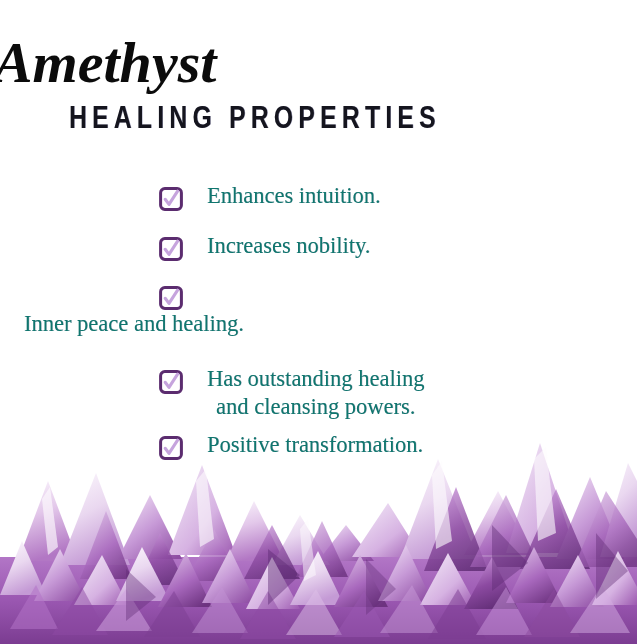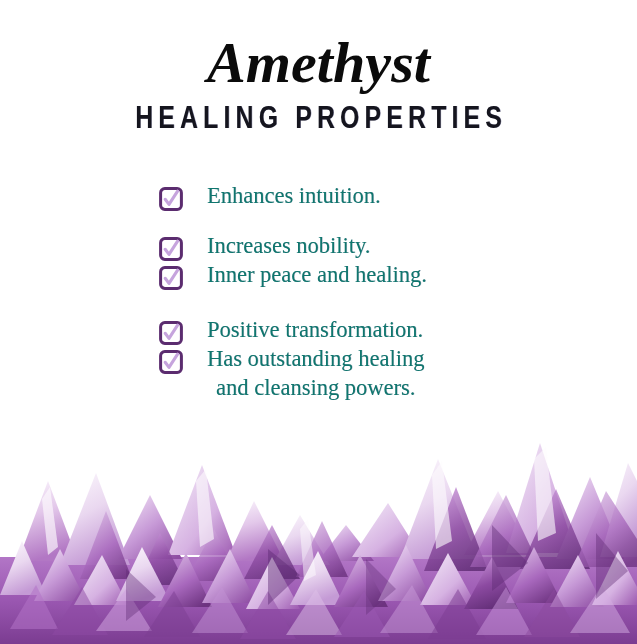--- a/index.html
+++ b/index.html
@@ -22,21 +22,20 @@
     background: #ffffff;
     overflow: hidden;
   }
 
   
   .header {
     position: absolute;
     top: 0;
     left: 0;
     width: 637px;
-    text-align: center;
     padding-top: 34px;
   }
 
   .title {
     font-family: "Liberation Serif", serif;
     font-style: italic;
     font-weight: bold;
     font-size: 57px;
     line-height: 1.02;
     color: #0b0b0b;
@@ -71,22 +70,22 @@
 
   .list-item {
     display: flex;
     align-items: flex-start;
     justify-content: flex-start;
     margin: 0 0 0 0;
     padding: 0;
   }
 
   .list-item.gap-1 { margin-bottom: 21px; }
-  .list-item.gap-2 { }
-  .list-item.gap-3 { margin-bottom: 26px; }
+  .list-item.gap-2 { margin-bottom: 20px; }
+  .list-item.gap-3 { margin-bottom: 26px; flex-direction: column; }
   .list-item.gap-4 { margin-bottom: 9px; }
 
   .check-wrap {
     flex: 0 0 auto;
     width: 24px;
     height: 24px;
     margin-left: 159px;
     margin-top: 5px;
     position: relative;
   }
@@ -165,39 +164,39 @@
     <li class="list-item gap-3">
       <span class="check-wrap">
         <svg class="check-box" viewBox="0 0 24 24" xmlns="http://www.w3.org/2000/svg">
           <rect x="1.6" y="1.6" width="20.8" height="20.8" rx="4.2" ry="4.2" fill="#ffffff" stroke="#5b2c6f" stroke-width="3"></rect>
           <path d="M6.2 12.3 L10 17.4 L18.6 4.2" fill="none" stroke="#c6a4dd" stroke-width="3.1" stroke-linecap="round" stroke-linejoin="round"></path>
         </svg>
       </span>
       <span class="item-text">Inner peace and healing.</span>
     </li>
 
-    <li class="list-item">
-      <span class="check-wrap">
-        <svg class="check-box" viewBox="0 0 24 24" xmlns="http://www.w3.org/2000/svg">
-          <rect x="1.6" y="1.6" width="20.8" height="20.8" rx="4.2" ry="4.2" fill="#ffffff" stroke="#5b2c6f" stroke-width="3"></rect>
-          <path d="M6.2 12.3 L10 17.4 L18.6 4.2" fill="none" stroke="#c6a4dd" stroke-width="3.1" stroke-linecap="round" stroke-linejoin="round"></path>
-        </svg>
-      </span>
-      <span class="item-text">Positive transformation.</span>
-    </li>
-
     <li class="list-item gap-4">
       <span class="check-wrap">
         <svg class="check-box" viewBox="0 0 24 24" xmlns="http://www.w3.org/2000/svg">
           <rect x="1.6" y="1.6" width="20.8" height="20.8" rx="4.2" ry="4.2" fill="#ffffff" stroke="#5b2c6f" stroke-width="3"></rect>
           <path d="M6.2 12.3 L10 17.4 L18.6 4.2" fill="none" stroke="#c6a4dd" stroke-width="3.1" stroke-linecap="round" stroke-linejoin="round"></path>
         </svg>
       </span>
       <span class="item-text centered">Has outstanding healing
 and cleansing powers.</span>
+    </li>
+
+    <li class="list-item">
+      <span class="check-wrap">
+        <svg class="check-box" viewBox="0 0 24 24" xmlns="http://www.w3.org/2000/svg">
+          <rect x="1.6" y="1.6" width="20.8" height="20.8" rx="4.2" ry="4.2" fill="#ffffff" stroke="#5b2c6f" stroke-width="3"></rect>
+          <path d="M6.2 12.3 L10 17.4 L18.6 4.2" fill="none" stroke="#c6a4dd" stroke-width="3.1" stroke-linecap="round" stroke-linejoin="round"></path>
+        </svg>
+      </span>
+      <span class="item-text">Positive transformation.</span>
     </li>
 
   </ul>
 
   <div class="crystal-band">
     <svg class="crystal-svg" viewBox="0 0 637 215" xmlns="http://www.w3.org/2000/svg" preserveAspectRatio="none">
       <defs>
         <linearGradient id="gA" x1="0" y1="0" x2="0.25" y2="1">
           <stop offset="0" stop-color="#fbf6fd"></stop>
           <stop offset="0.45" stop-color="#e3c8ea"></stop>

